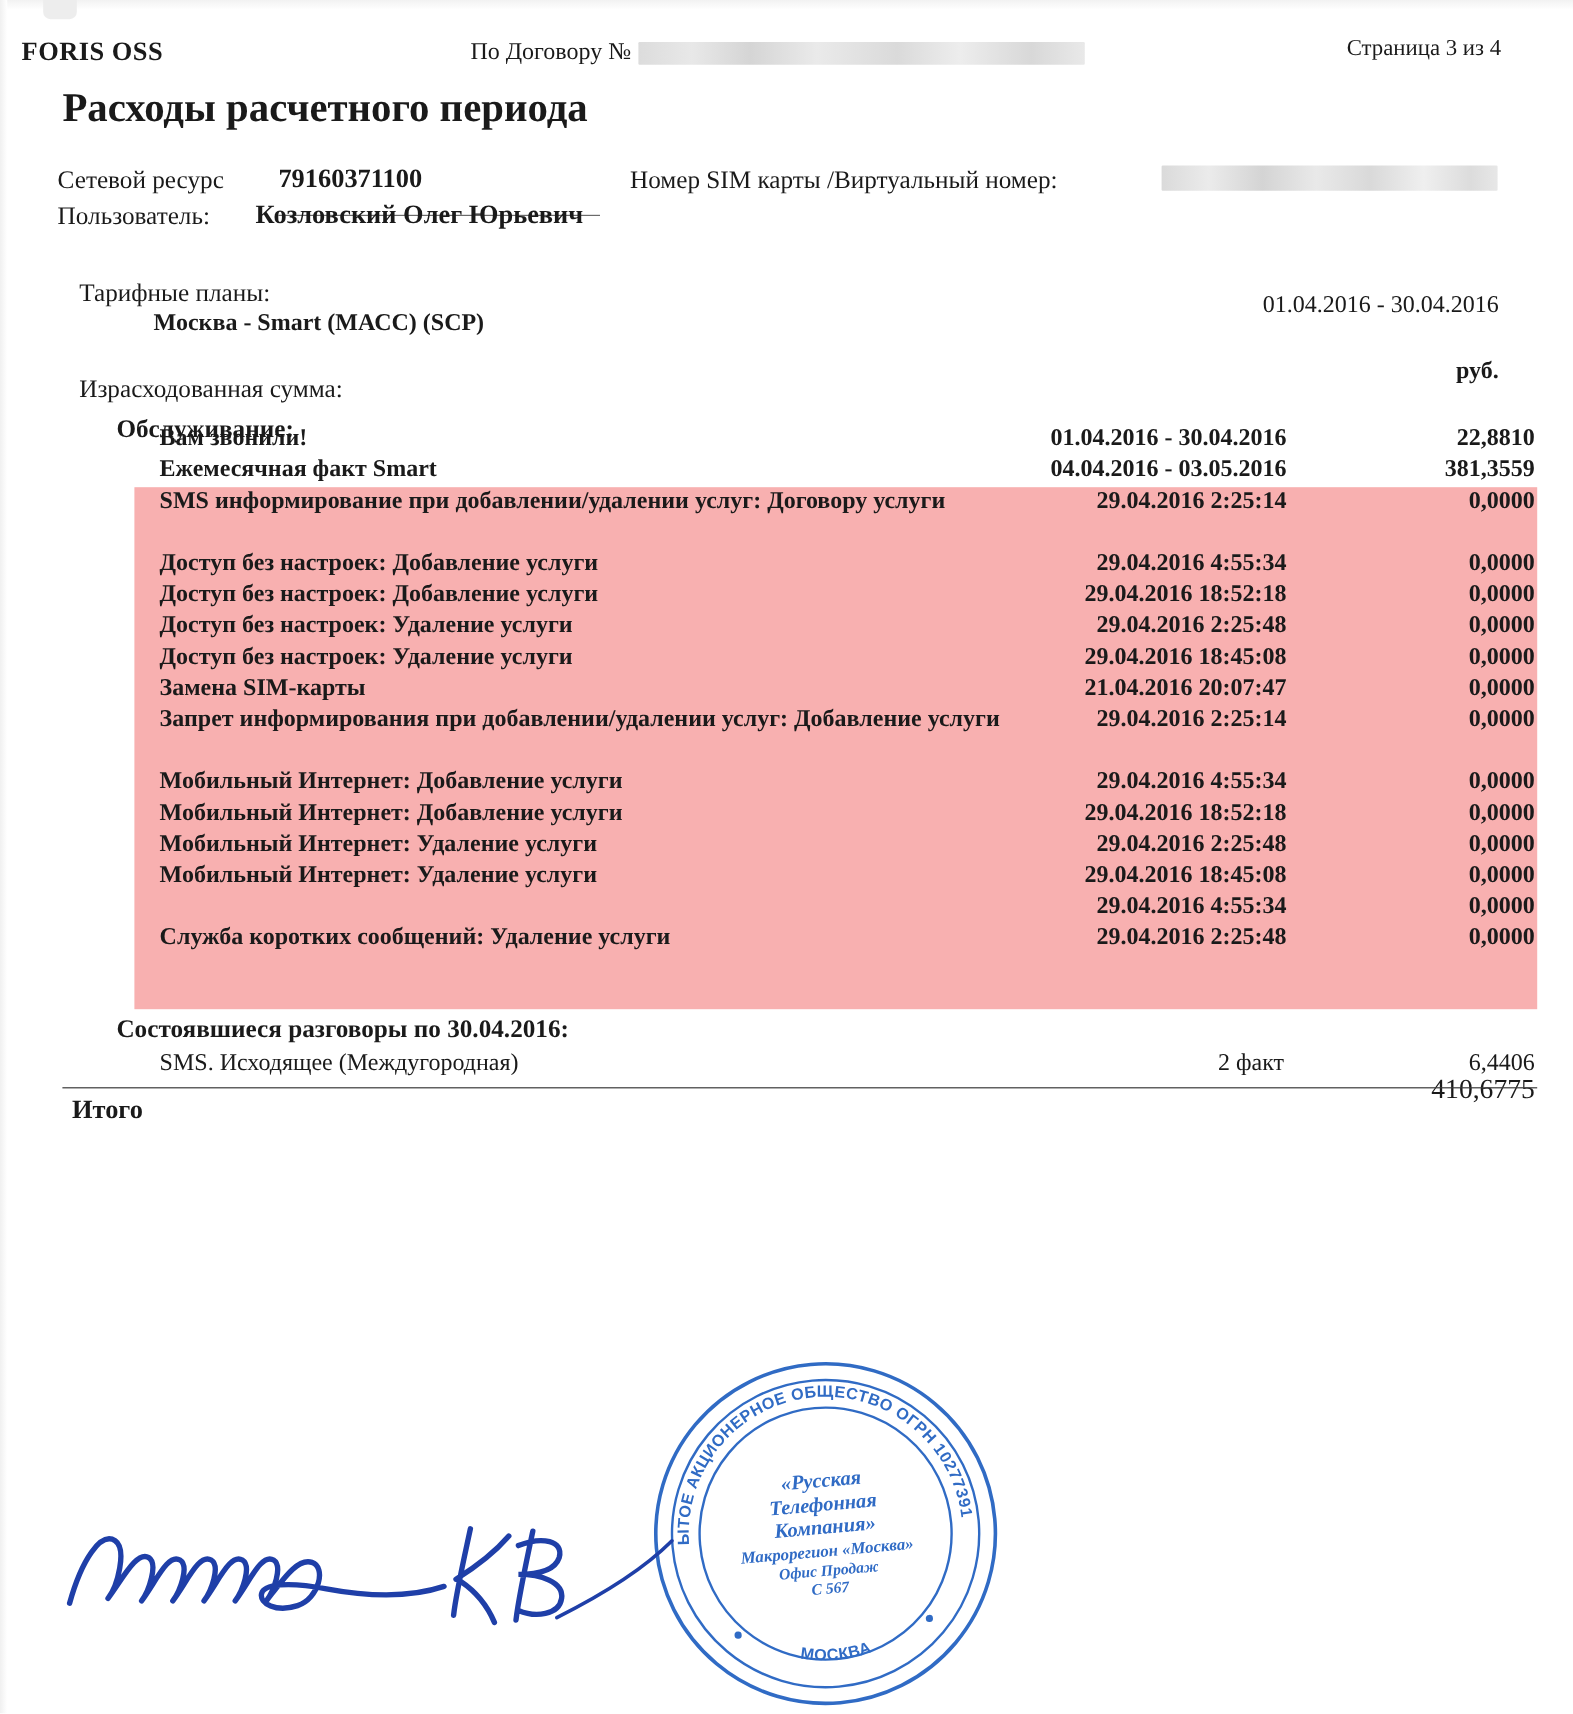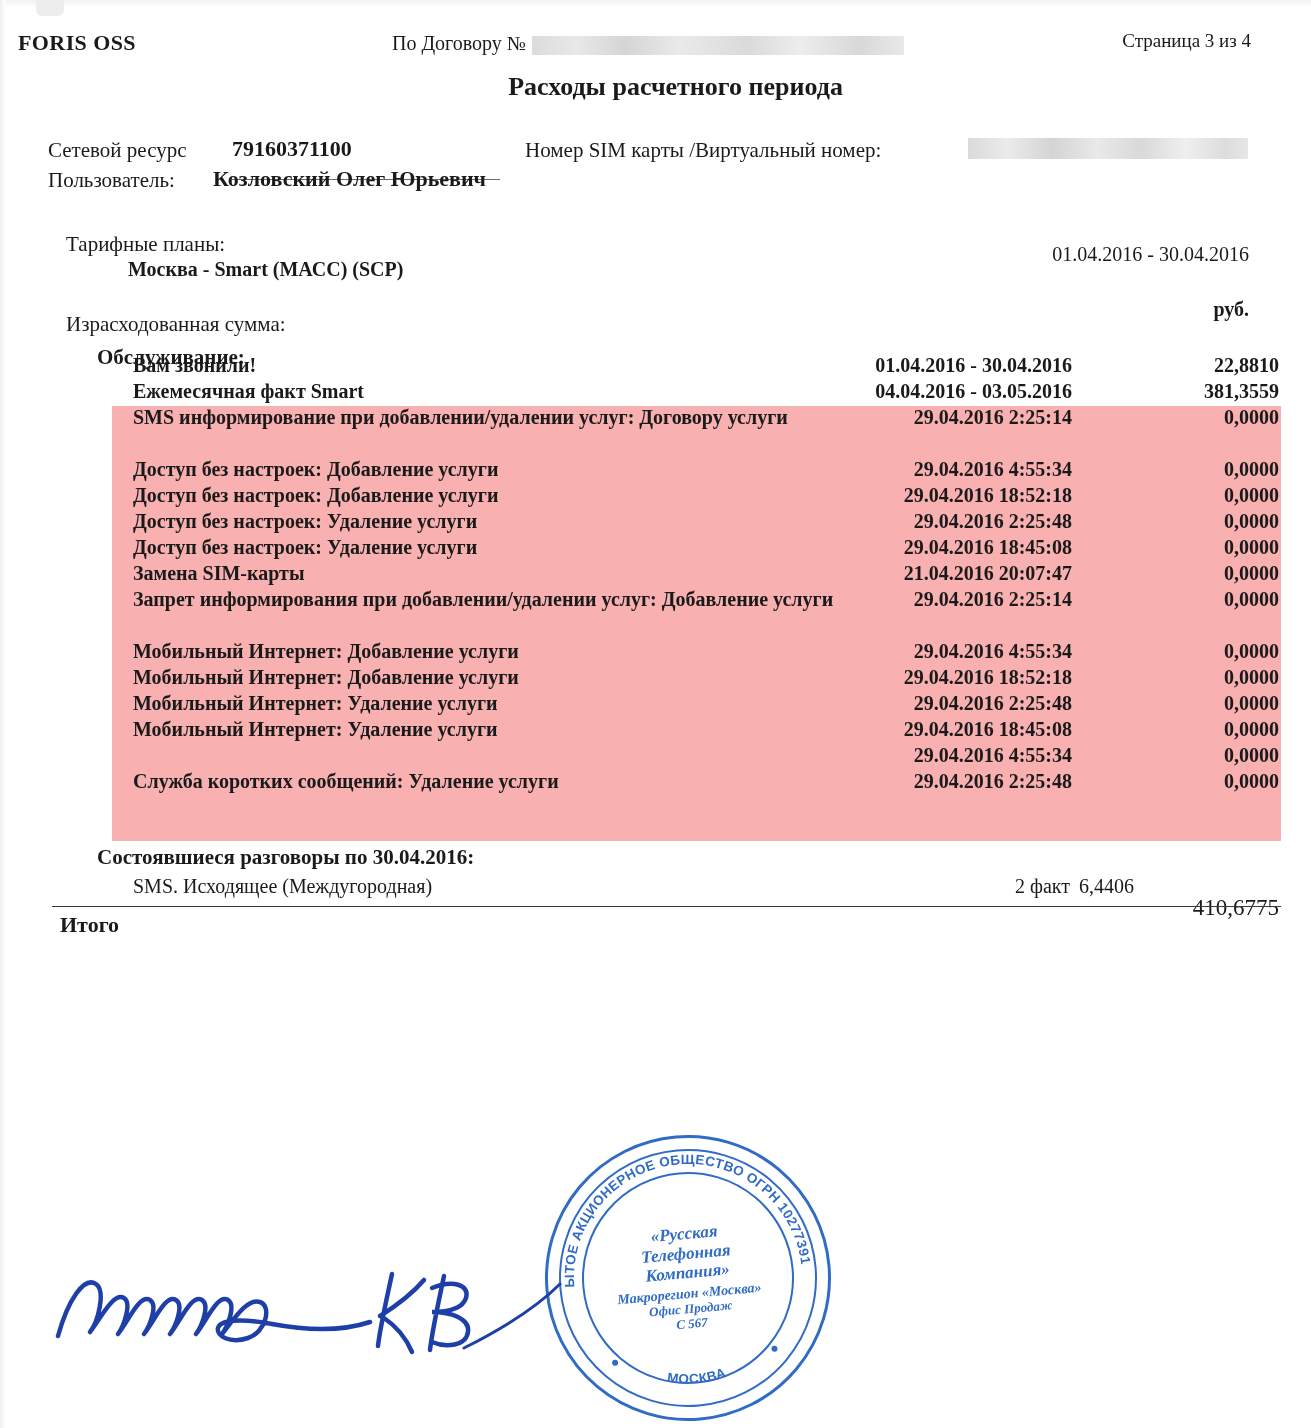--- a/index.html
+++ b/index.html
@@ -69,24 +69,24 @@
     top: 0;
     font-size: 19px;
   }
 
   
   .doc-title {
     position: absolute;
     top: 72px;
     left: 0;
     right: 0;
-    text-align: center;
-    font-size: 26px;
-    font-weight: bold;
-    padding-left: 40px;
+    text-align: left;
+    font-size: 34px;
+    font-weight: bold;
+    padding-left: 52px;
   }
 
   
   .id-block { position: absolute; top: 138px; left: 0; right: 0; }
   .id-row { position: relative; height: 30px; font-size: 21px; }
   .lbl-netres { position: absolute; left: 48px; top: 0; }
   .val-netres {
     position: absolute; left: 232px; top: -2px;
     font-weight: bold; font-size: 22px;
     border-bottom: 1px solid #6b6b6b;
@@ -161,21 +161,21 @@
   }
   .talks-row {
     position: absolute;
     top: 875px;
     left: 0; right: 0;
     font-size: 20px;
     height: 26px;
   }
   .talks-row .desc { position: absolute; left: 133px; }
   .talks-row .qty { position: absolute; left: 870px; width: 200px; text-align: right; }
-  .talks-row .amount { position: absolute; right: 32px; width: 200px; text-align: left; }
+  .talks-row .amount { position: absolute; right: 32px; width: 200px; text-align: right; }
 
   .rule {
     position: absolute;
     left: 52px;
     right: 30px;
     top: 906px;
     border-bottom: 1px solid #3b3b3b;
   }
   .total-label { position: absolute; top: 912px; left: 60px; font-size: 22px; font-weight: bold; }
   .total-amount { position: absolute; top: 895px; right: 32px; width: 260px; text-align: right; font-size: 23px; }

